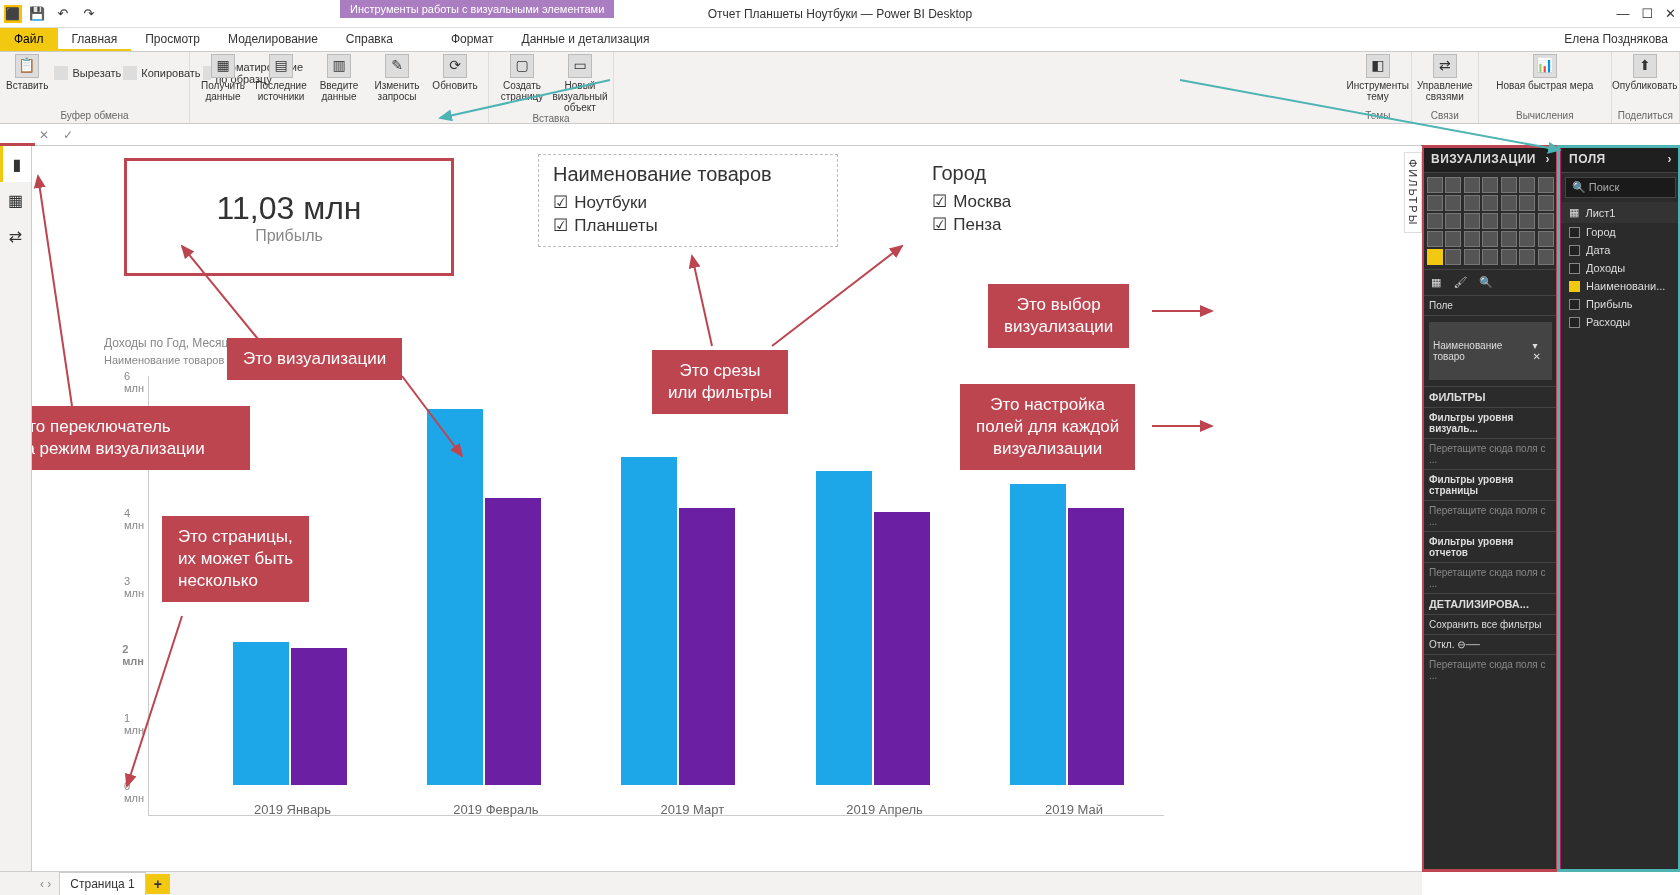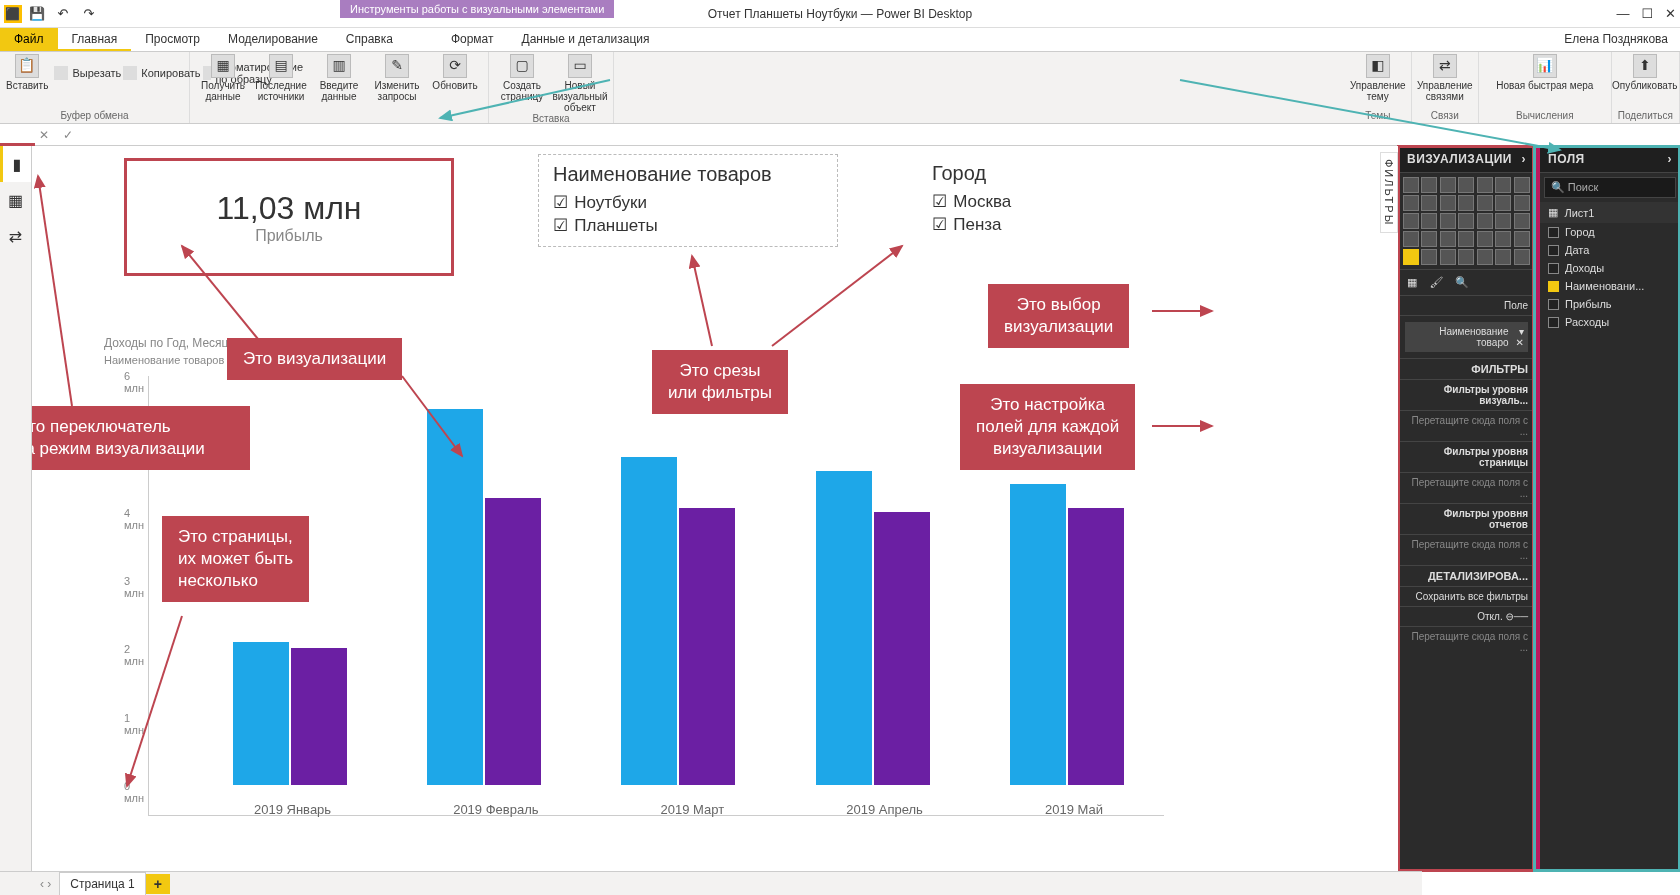--- a/index.html
+++ b/index.html
@@ -76,28 +76,28 @@
 .bar.purple { background: #6b1fa3; }
 .x-labels { position: absolute; left: 44px; right: 0; bottom: -2px; display: flex; justify-content: space-around; font-size: 13px; color: #666; }
 
 
 .callout { position: absolute; background: #bd4550; color: #fff; padding: 10px 16px; font-size: 17px; line-height: 1.3; z-index: 40; }
 .arrow { position: absolute; z-index: 39; }
 
 
 .pane { background: #2b2b2b; color: #ddd; font-size: 11px; }
 .viz-pane { width: 136px; border-left: 1px solid #111; }
-.fields-pane { width: 146px; border-left: 6px solid #be185d; }
+.fields-pane { width: 122px; border-left: 3px solid #be185d; }
 .pane-header { background: #1f1f1f; padding: 6px 8px; font-size: 12px; font-weight: bold; display: flex; justify-content: space-between; border-bottom: 1px solid #444; letter-spacing: 0.5px; }
 .viz-grid { display: grid; grid-template-columns: repeat(7, 1fr); gap: 2px; padding: 4px; }
 .viz-ico { width: 16px; height: 16px; background: #555; border: 1px solid #777; }
 .viz-ico.sel { background: #f2c811; border-color: #f2c811; }
-.pane-section { padding: 4px 6px; border-top: 1px solid #444; font-size: 10px; text-align: right; }
+.pane-section { padding: 4px 6px; border-top: 1px solid #444; font-size: 10px; }
 .pane-section.title { font-weight: bold; font-size: 11px; }
-.field-pill { background: #444; padding: 4px 4px; margin: 2px 0; font-size: 10px; display: flex; justify-content: space-between; align-items: center; }
+.field-pill { background: #444; padding: 18px 4px; margin: 2px 0; font-size: 10px; display: flex; justify-content: space-between; align-items: center; }
 .search-box { background: #1a1a1a; border: 1px solid #444; padding: 3px 6px; margin: 4px; font-size: 11px; color: #aaa; }
 .field-row { display: flex; align-items: center; gap: 6px; padding: 3px 8px; font-size: 11px; }
 .field-row .cb { width: 11px; height: 11px; border: 1px solid #888; background: #222; }
 .field-row .cb.checked { background: #f2c811; border-color: #f2c811; }
 .table-header { background: #333; padding: 4px 8px; font-size: 11px; display:flex; align-items:center; gap:6px;}
 
 
 .page-tabs { position: absolute; bottom: 0; left: 0; right: 258px; height: 24px; background: #f3f2f1; border-top: 1px solid #ccc; display: flex; align-items: center; padding-left: 40px; gap: 0; font-size: 12px; }
 .page-tab { padding: 4px 10px; background: #fff; border: 1px solid #ccc; border-bottom: none; }
 .add-page { background: #f2c811; width: 24px; height: 20px; display: flex; align-items: center; justify-content: center; font-size: 14px; font-weight: bold; }
@@ -203,21 +203,21 @@
         </div>
     </div>
     <div class="rg-label">Вставка</div>
   </div>
 
 
   <div class="ribbon-group" style="margin-left:auto">
     <div class="rg-buttons">
       <div class="big-btn">
           <span class="ico">◧</span>
-          <span>Управление тему</span>
+          <span>Инструменты тему</span>
         </div>
     </div>
     <div class="rg-label">Темы</div>
   </div>
   <div class="ribbon-group">
     <div class="rg-buttons">
       <div class="big-btn">
           <span class="ico">⇄</span>
           <span>Управление связями</span>
         </div>
@@ -289,21 +289,21 @@
           <span>Пенза</span>
         </div>
     </div>
 
     <div class="chart-area">
       <div class="chart-title">Доходы по Год, Месяц и Наименование товаров</div>
       <div class="chart-sub">Наименование товаров</div>
       <div class="y-axis" id="y-axis">
           <div class="y-tick" style="bottom: 24px;">0 млн</div>
           <div class="y-tick" style="bottom: 92.3333px;">1 млн</div>
-          <div class="y-tick" style="bottom: 160.667px;">2 млн</div>
+          <div class="y-tick" style="bottom: 160.667px; font-weight: bold;">2 млн</div>
           <div class="y-tick" style="bottom: 229px;">3 млн</div>
           <div class="y-tick" style="bottom: 297.333px;">4 млн</div>
           <div class="y-tick" style="bottom: 365.667px;">5 млн</div>
           <div class="y-tick" style="bottom: 434px;">6 млн</div>
         </div>
       <div class="chart-body">
         <div class="bars" id="bars">
             <div class="bar-group">
               <div class="bar blue" style="height: 143.5px; background: rgb(30, 167, 232);"></div>
               <div class="bar purple" style="height: 136.667px; background: rgb(107, 31, 163);"></div>

